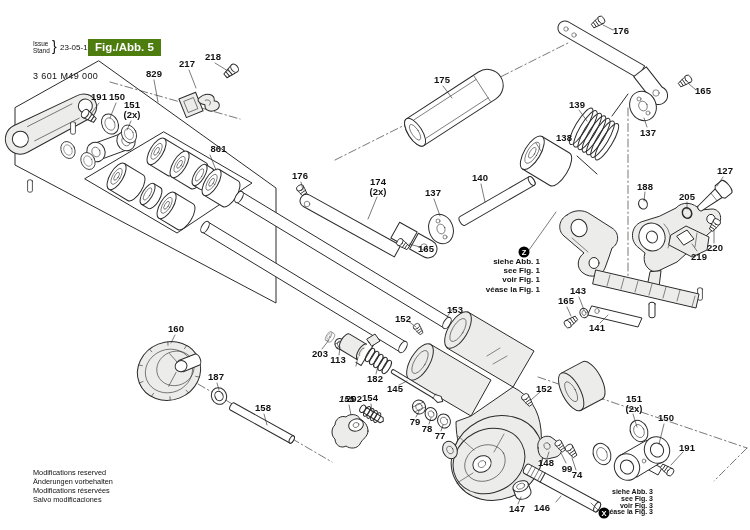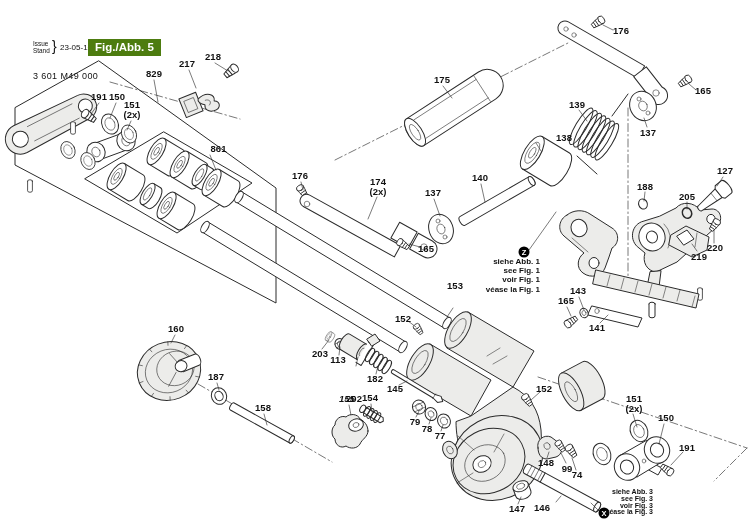--- a/index.html
+++ b/index.html
@@ -445,20 +445,26 @@
   <div class="pn">3 601 M49 000</div>
   <div class="issue">
     <div>Issue</div>
     <div>Stand</div>
   </div>
   <div class="brace">}</div>
   <div class="idate">23-05-16</div>
   <div class="figbox">Fig./Abb. 5</div>
 
   
+  <div class="foot">
+      <div>Modifications reserved</div>
+      <div>Änderungen vorbehalten</div>
+      <div>Modifications réservées</div>
+      <div>Salvo modificaciones</div>
+    </div>
 
   
   <div id="labels-layer">
       <div class="plabel" style="left: 154px; top: 74px;">
         <div>829</div>
       </div>
       <div class="plabel" style="left: 187px; top: 64px;">
         <div>217</div>
       </div>
       <div class="plabel" style="left: 213px; top: 57px;">
@@ -528,21 +534,21 @@
       </div>
       <div class="plabel" style="left: 578px; top: 291px;">
         <div>143</div>
       </div>
       <div class="plabel" style="left: 566px; top: 301px;">
         <div>165</div>
       </div>
       <div class="plabel" style="left: 597px; top: 328px;">
         <div>141</div>
       </div>
-      <div class="plabel" style="left: 455px; top: 286px;">
+      <div class="plabel" style="left: 455px; top: 310px;">
         <div>153</div>
       </div>
       <div class="plabel" style="left: 403px; top: 319px;">
         <div>152</div>
       </div>
       <div class="plabel" style="left: 176px; top: 329px;">
         <div>160</div>
       </div>
       <div class="plabel" style="left: 320px; top: 354px;">
         <div>203</div>

